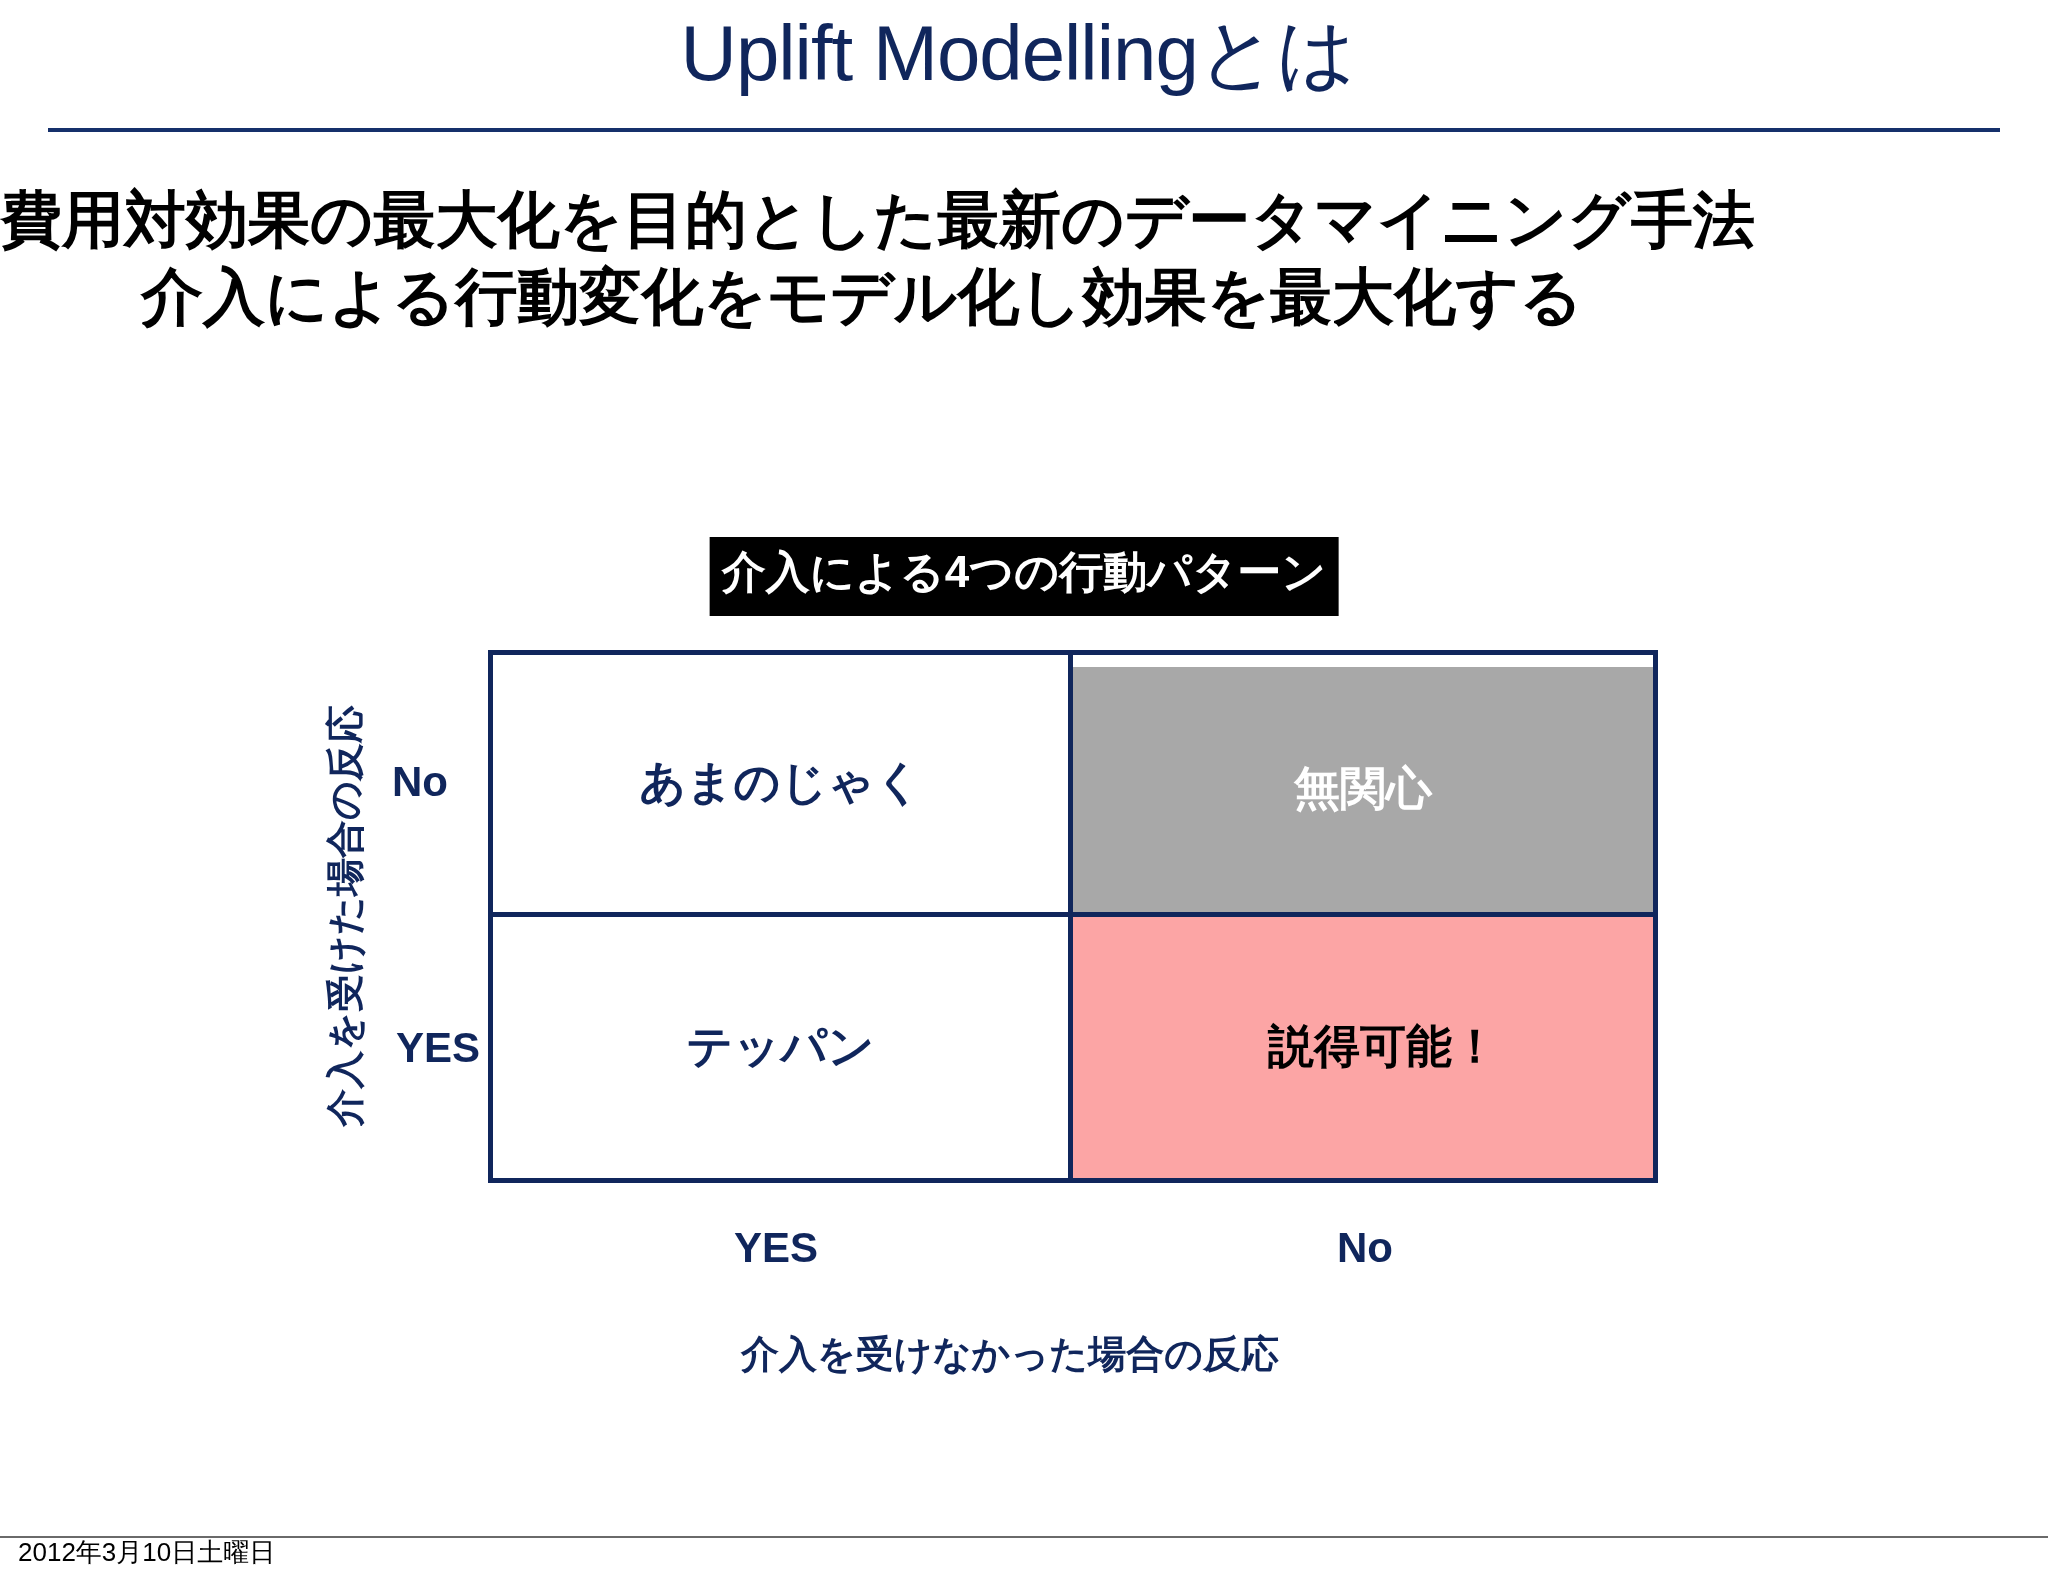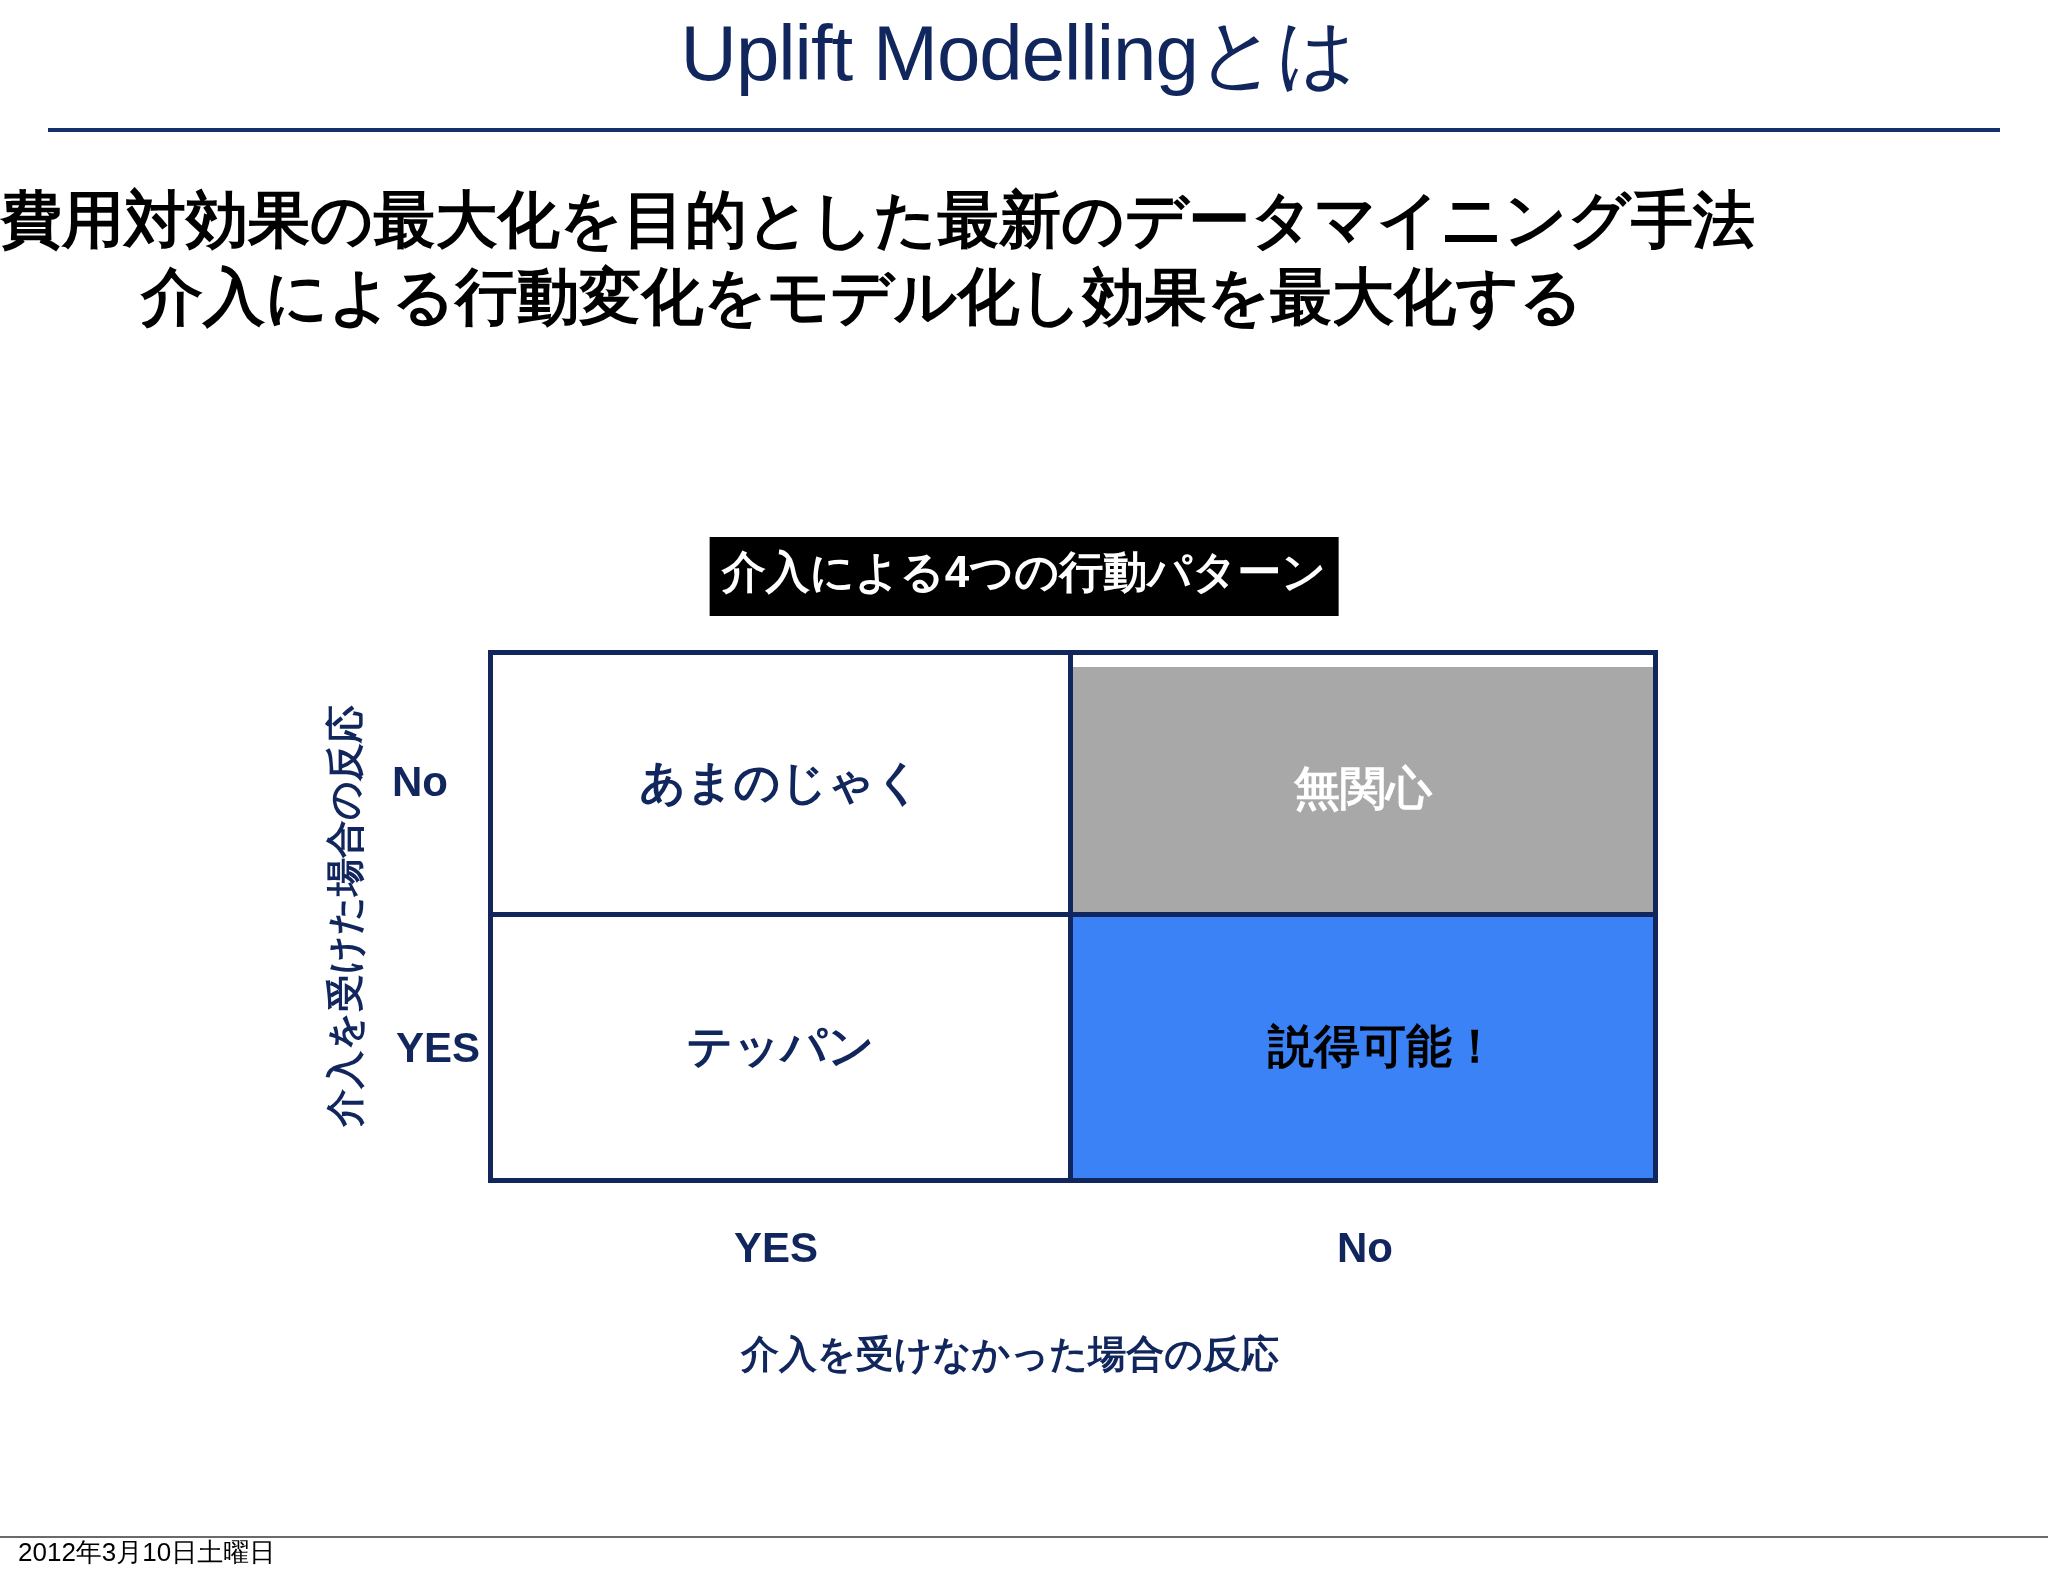--- a/index.html
+++ b/index.html
@@ -100,21 +100,21 @@
     border-bottom: 5px solid #10265c;
     margin-top: 12px;
   }
   .cell-teppan {
     color: #10265c;
     background: #ffffff;
     border-right: 5px solid #10265c;
   }
   .cell-settoku {
     color: #000000;
-    background: #3b82f6;
+    background: #fca5a5;
     padding-left: 40px;
   }
 
   
   .axis-title {
     position: absolute;
     color: #10265c;
     font-weight: bold;
     font-size: 38px;
     white-space: nowrap;

